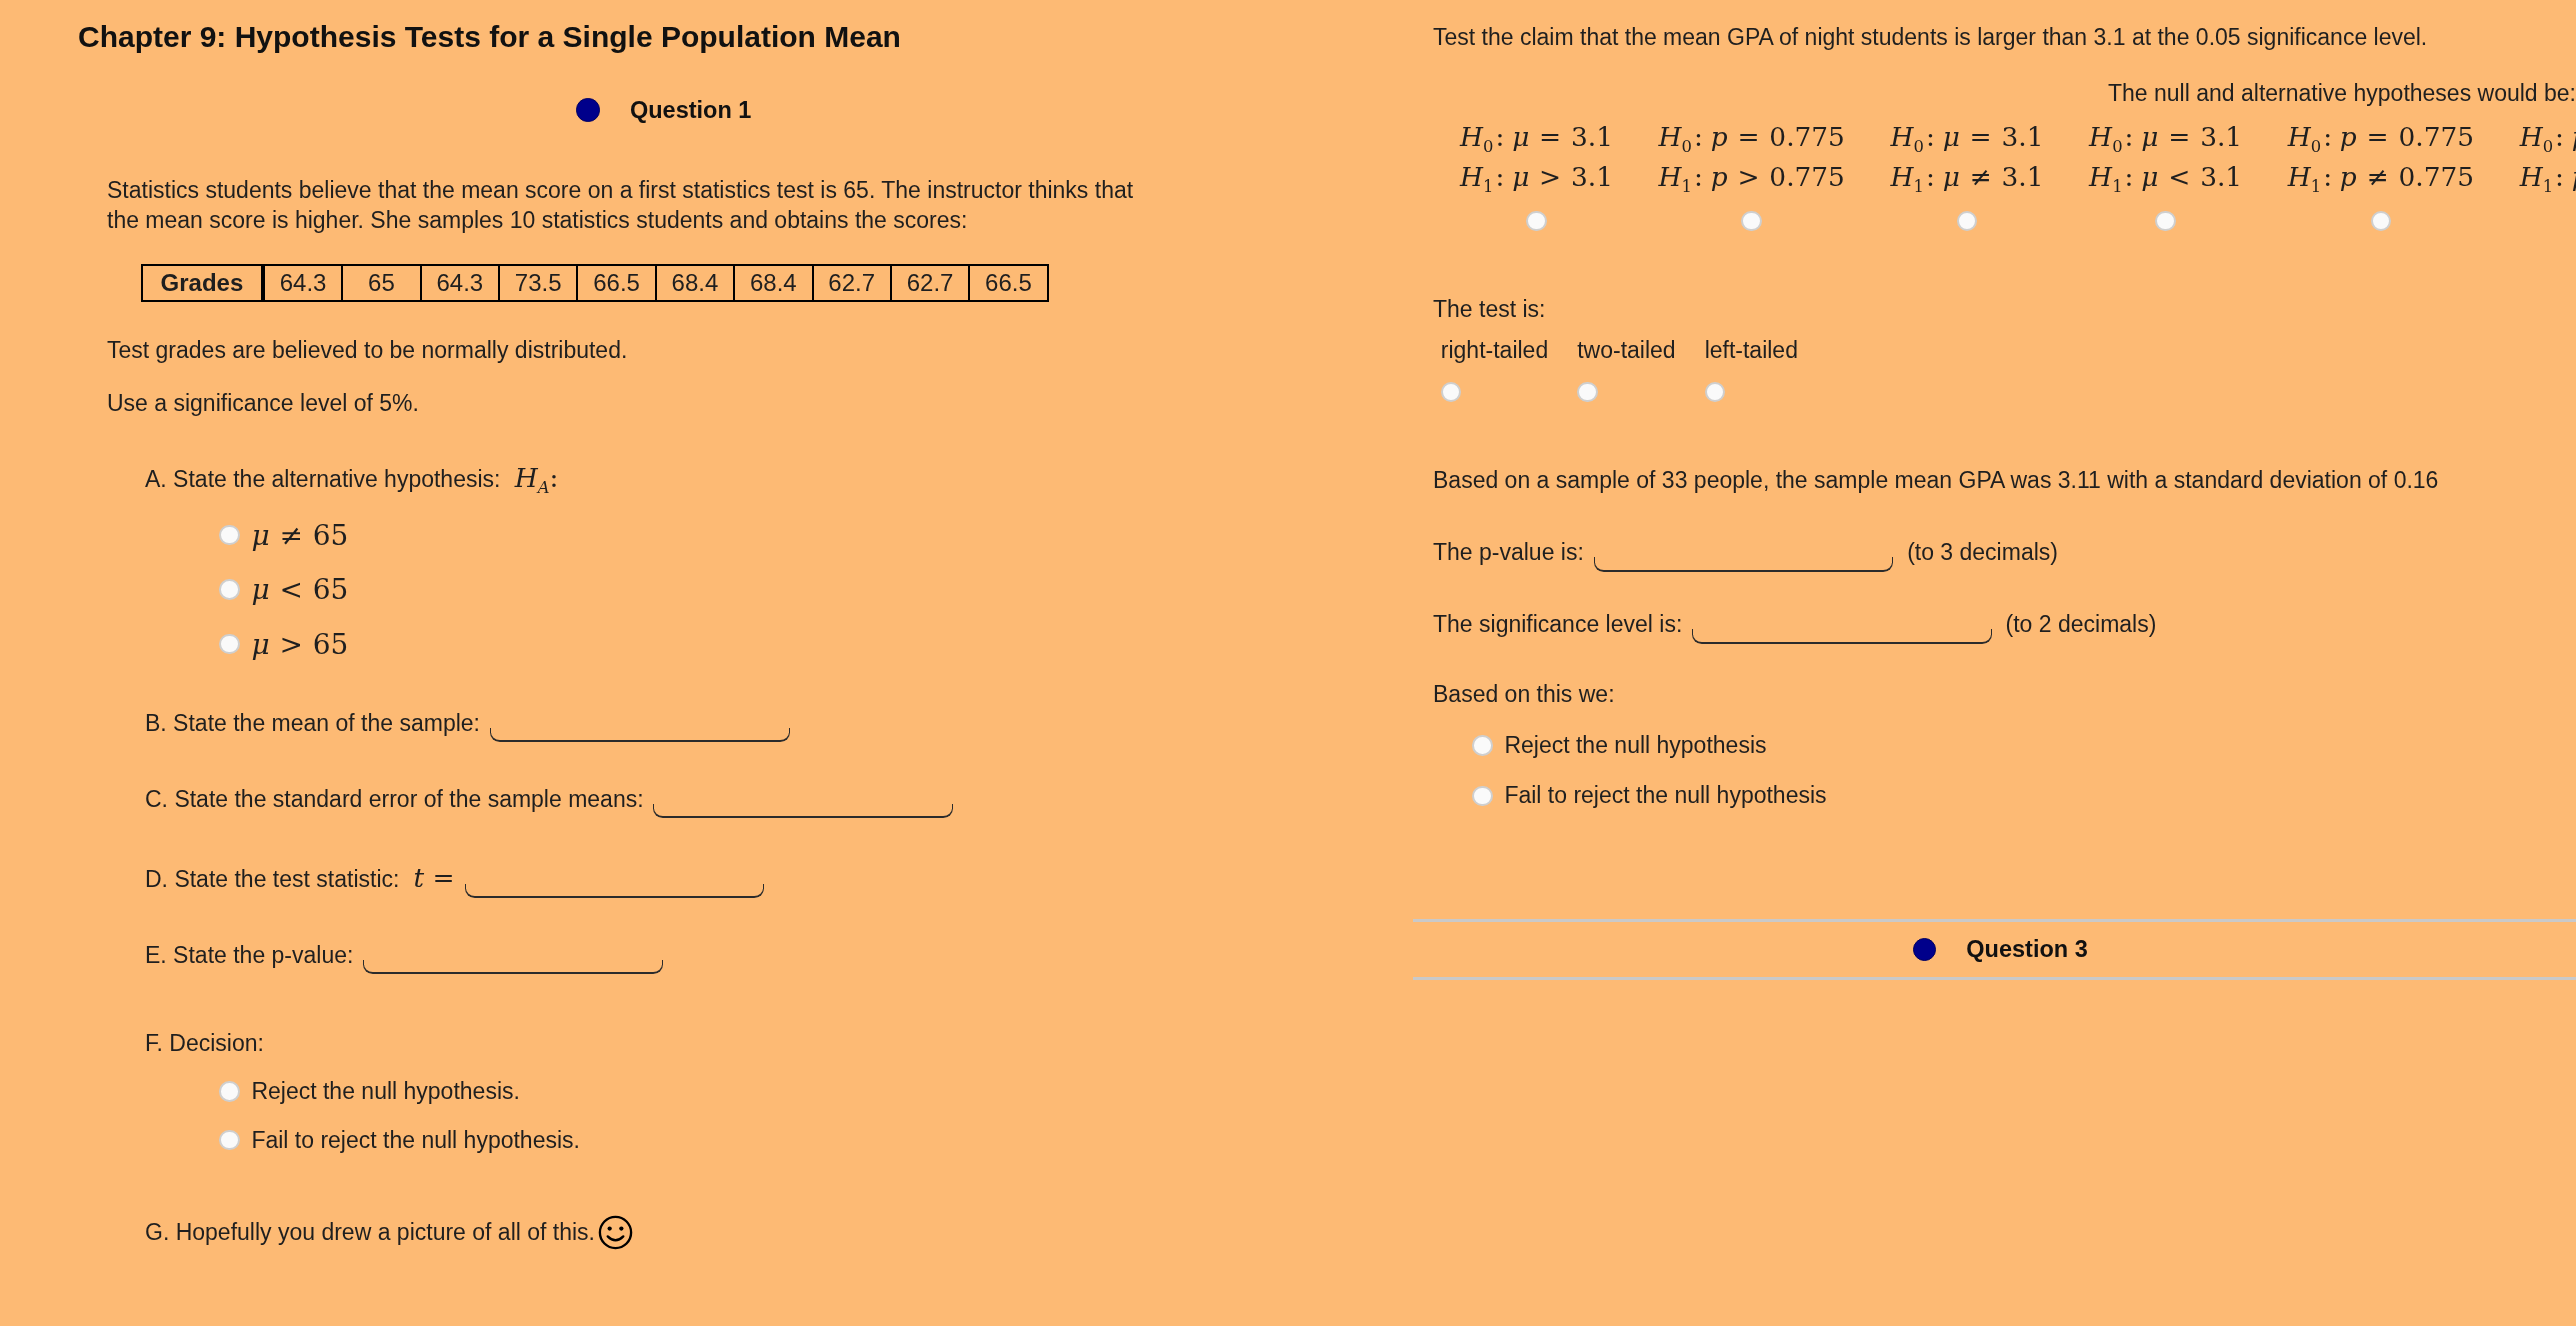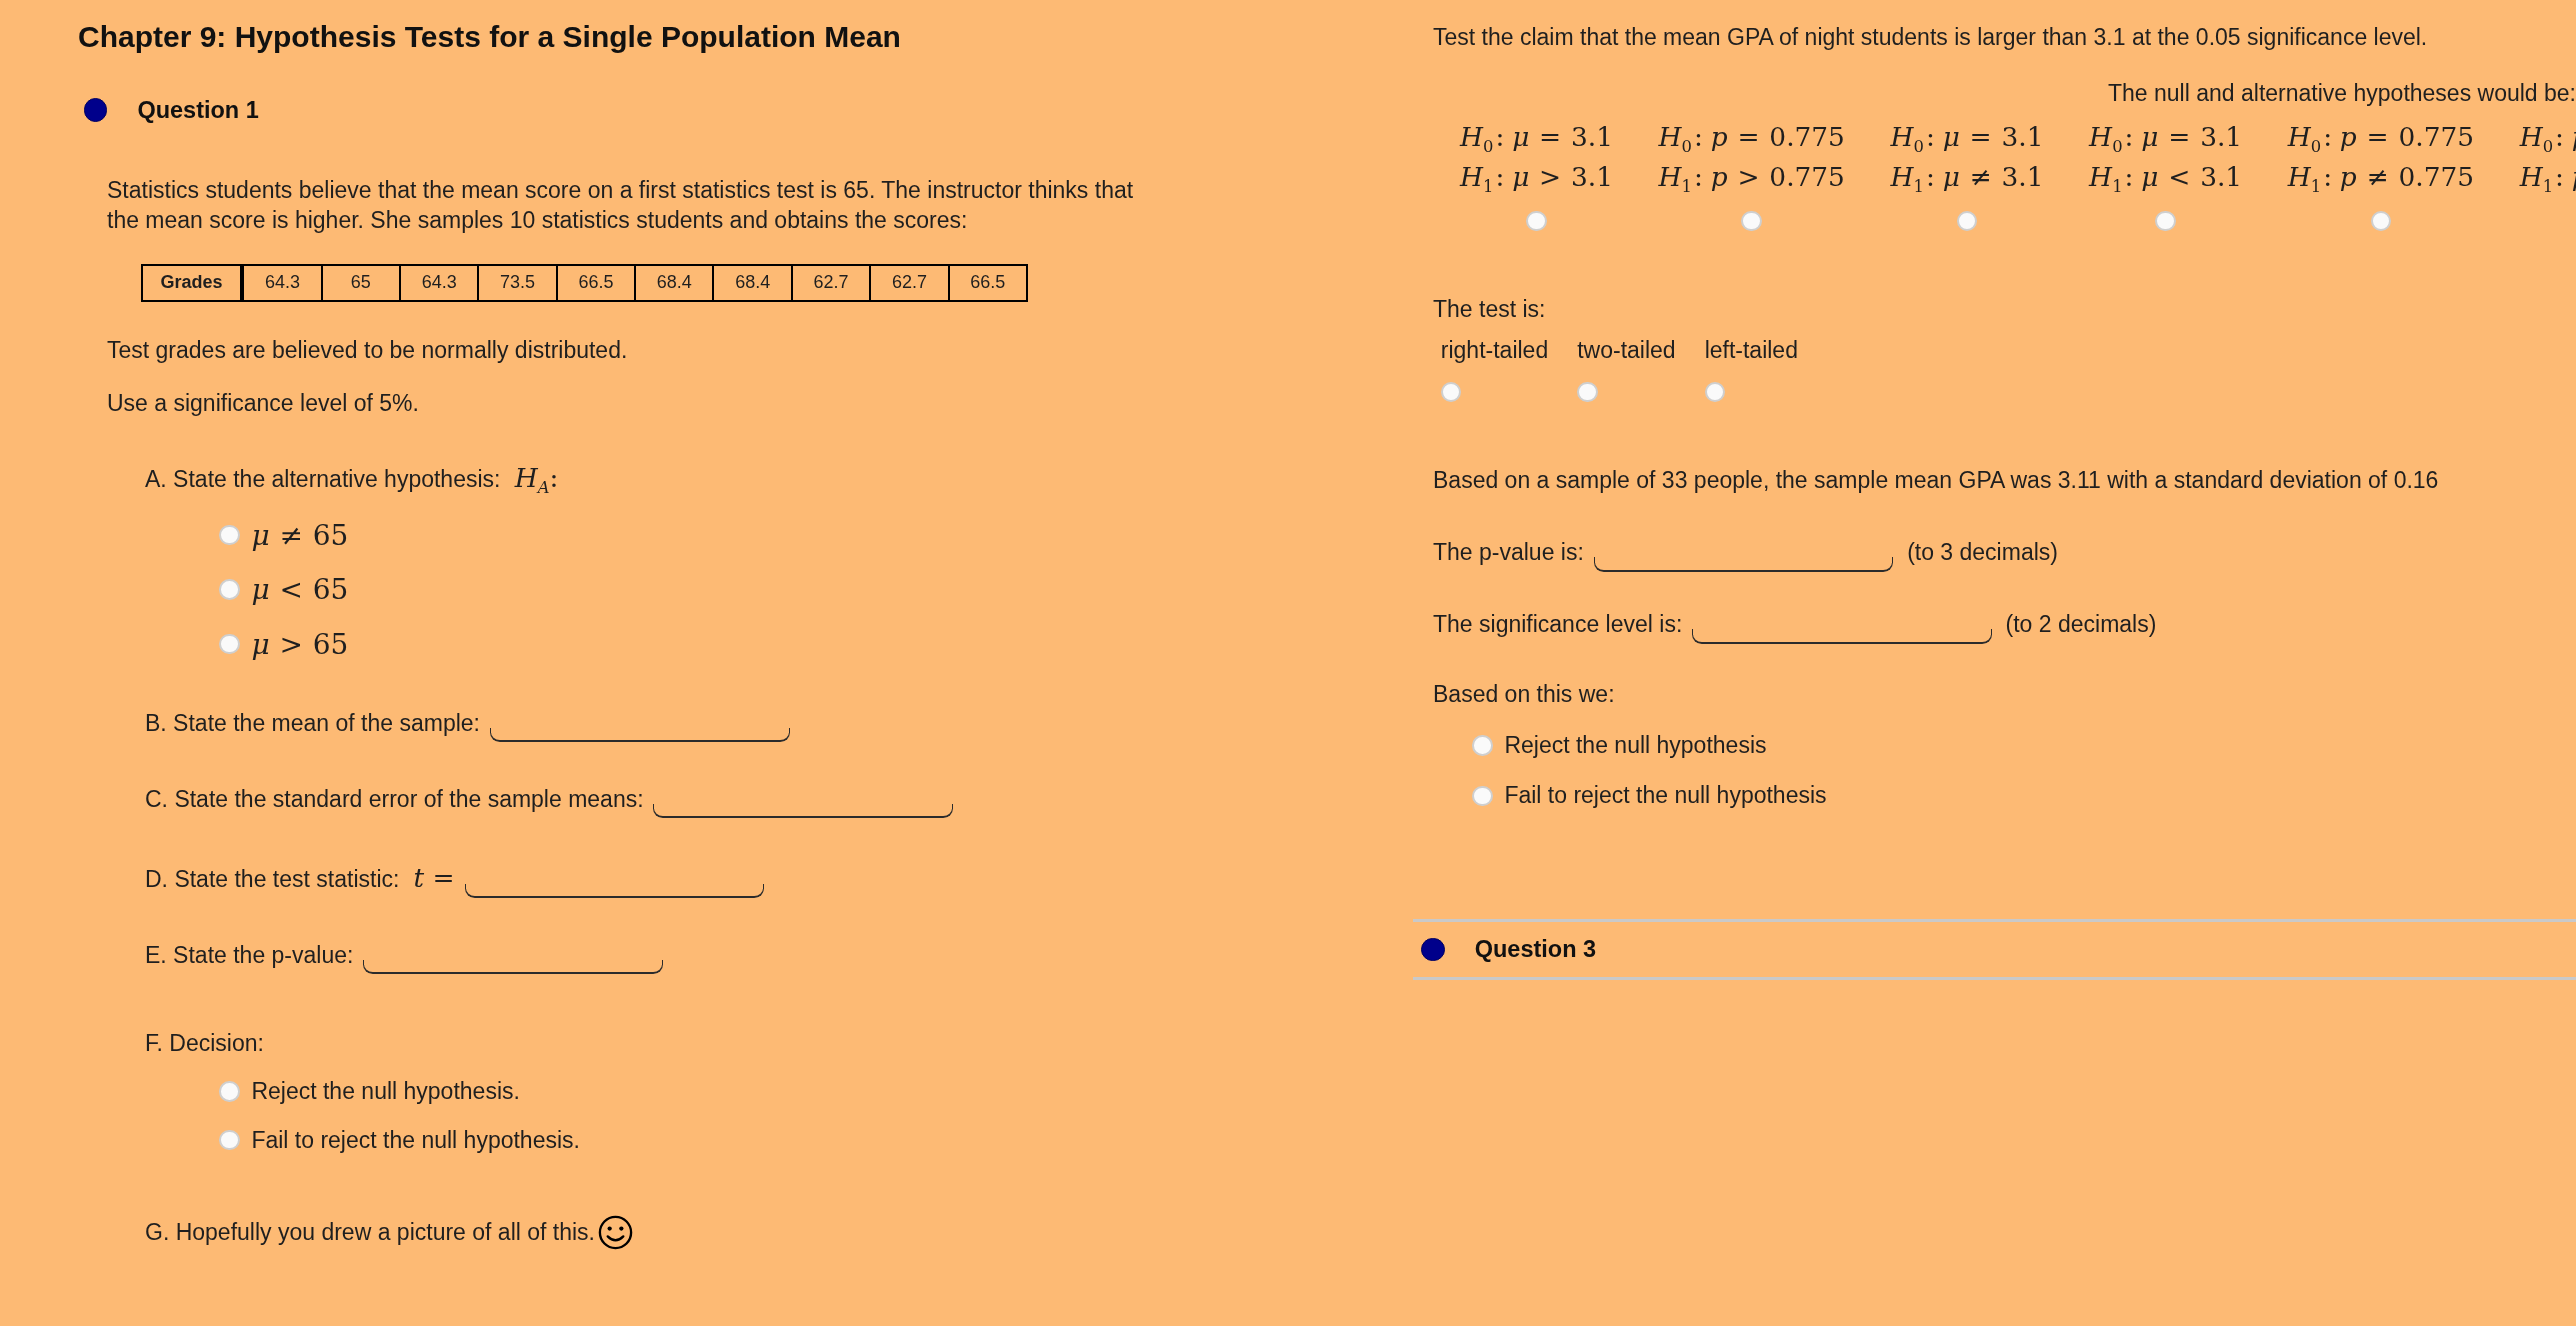--- a/index.html
+++ b/index.html
@@ -3,28 +3,28 @@
 <meta charset="utf-8">
 <style>
   html,body{margin:0;padding:0;background:#fff;}
   .page{position:relative;width:2576px;height:1326px;background:#fdba74;overflow:hidden;
         font-family:"Liberation Sans",sans-serif;color:#1f1f1f;}
   .col{position:absolute;top:0;}
   .col-left{left:78px;width:1166px;}
   .col-right{left:1433px;width:1143px;}
 
   .title{margin-top:19.6px;font-size:30px;font-weight:bold;color:#111;}
-  .q-header{display:flex;align-items:center;gap:30px;cursor:pointer;}
+  .q-header{display:flex;align-items:center;gap:30px;cursor:pointer;justify-content:center;}
   .q-dot{width:21.5px;height:21.5px;border-radius:50%;background:#00008B;border:1px solid #000060;flex:0 0 auto;}
   .q-label{font-size:23.5px;font-weight:bold;color:#111;}
 
   .intro{margin:51px 0 0 29px;font-size:23px;line-height:30px;}
   .note{margin:35px 0 0 29px;font-size:23px;}
 
-  table.grades{border-collapse:collapse;margin:29px 0 0 63px;font-size:18px;}
+  table.grades{border-collapse:collapse;margin:29px 0 0 63px;font-size:24px;}
   table.grades th,table.grades td{border:2px solid #000;text-align:center;padding:2.9px 13.7px;height:29px;}
   table.grades th{font-weight:bold;border-right:4.9px solid #000;padding:2.9px 17.6px;}
   table.grades td{min-width:49px;}
 
   .math{font-family:"DejaVu Serif",serif;}
   .mvar,.mH{font-style:italic;}
   .mrel{margin:0 9.8px;}
   .mcolon{margin:0 7.8px 0 2px;}
   sub{font-size:0.62em;}
 

